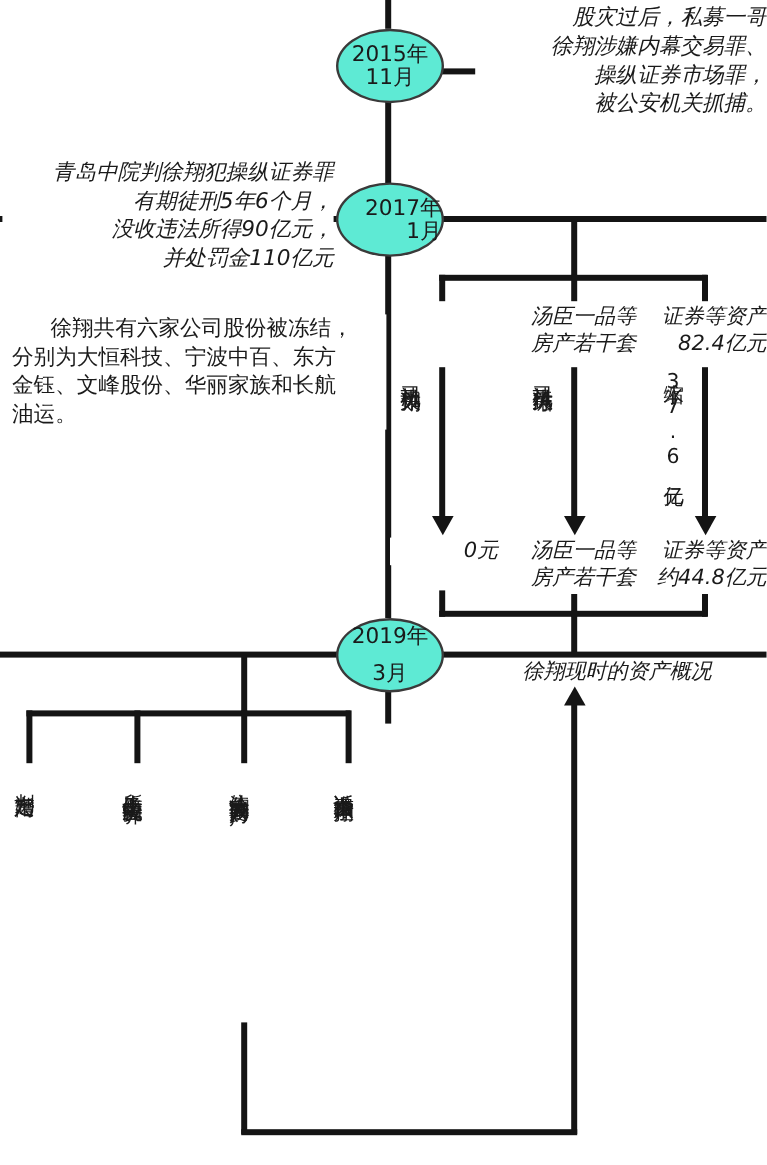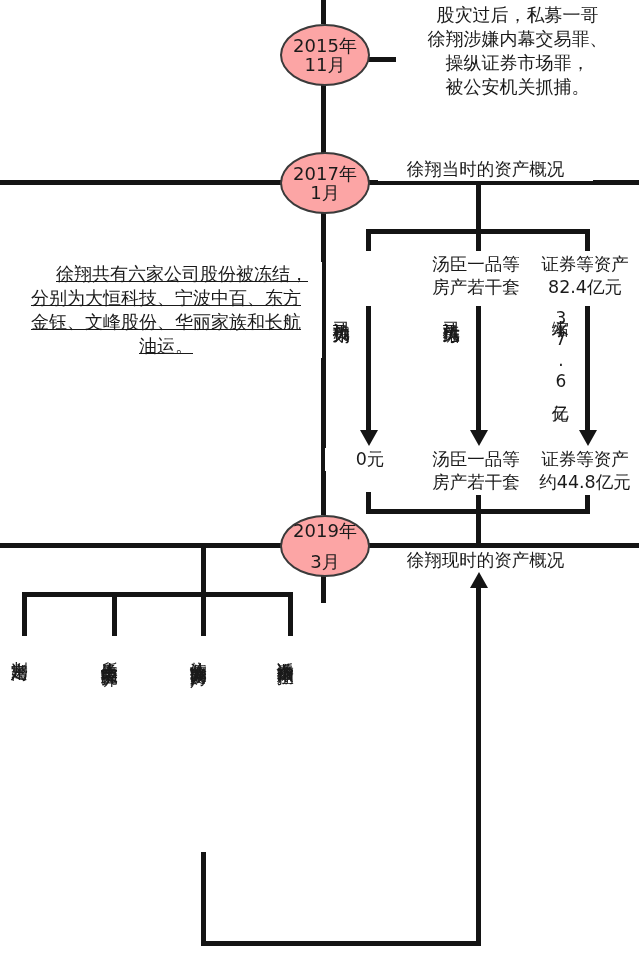--- a/index.html
+++ b/index.html
@@ -19,42 +19,42 @@
   
   .ln{position:absolute;background:#141414;}
   .vln{width:5px;}
   .hln{height:5px;}
 
   
   .node{
     position:absolute;
     border:2px solid #3a3a3a;
     border-radius:50%;
-    background:#fca5a5;
+    background:#5eead4;
     display:flex;
     flex-direction:column;
     align-items:center;
     justify-content:center;
     line-height:1.08;
     font-size:18px;
     letter-spacing:0px;
     z-index:6;
   }
   .node span{display:block;text-align:center;white-space:nowrap;}
 
   
   .txt{
     position:absolute;
     line-height:1.33;
     white-space:pre-line;
     z-index:5;
     background:#ffffff;
   }
-  .c{text-align:center;}
-  .l{text-align:center;text-decoration:underline;}
+  .c{text-align:right;font-style:italic;}
+  .l{text-align:left;}
 
   .f18{font-size:18px;}
   .f17{font-size:17.5px;}
 
   
   .vtxt{
     position:absolute;
     writing-mode:vertical-rl;
     text-orientation:upright;
     line-height:1.05;
@@ -101,32 +101,35 @@
   <div class="ln hln" style="left:364px;top:57px;width:50px;"></div>
 
   <div class="txt c f18" style="left:396px;top:3px;width:243px;">股灾过后，私募一哥
 徐翔涉嫌内幕交易罪、
 操纵证券市场罪，
 被公安机关抓捕。</div>
 
   <div class="ln hln" style="left:0px;top:180px;width:281px;"></div>
   <div class="ln hln" style="left:364px;top:180px;width:275px;"></div>
 
-  <div class="node" style="left:280px;top:152px;width:86px;height:58px;">
+  <div class="node" style="left:280px;top:152px;width:86px;height:58px;align-items:flex-end;">
     <span>2017年</span>
     <span>1月</span>
   </div>
 
+  <div class="txt c f18" style="left:2px;top:132px;width:276px;">青岛中院判徐翔犯操纵证券罪
+有期徒刑5年6个月，
+没收违法所得90亿元，
+并处罚金110亿元</div>
 
   <div class="txt l f18" style="left:10px;top:262px;width:312px;text-indent:32px;">徐翔共有六家公司股份被冻结，
 分别为大恒科技、宁波中百、东方
 金钰、文峰股份、华丽家族和长航
 油运。</div>
 
-  <div class="txt c f17" style="left:378px;top:158px;width:215px;">徐翔当时的资产概况</div>
 
   <div class="ln vln" style="left:476px;top:183px;height:50px;"></div>
   <div class="ln hln" style="left:366px;top:229px;width:223px;"></div>
   <div class="ln vln" style="left:366px;top:229px;height:22px;"></div>
   <div class="ln vln" style="left:476px;top:229px;height:22px;"></div>
   <div class="ln vln" style="left:585px;top:229px;height:22px;"></div>
 
   <div class="ln vln" style="left:366px;top:306px;height:127px;"></div>
   <div class="arrow-d" style="left:360px;top:430px;"></div>
   <div class="vtxt" style="left:332px;top:308px;">司法机关扣划</div>

